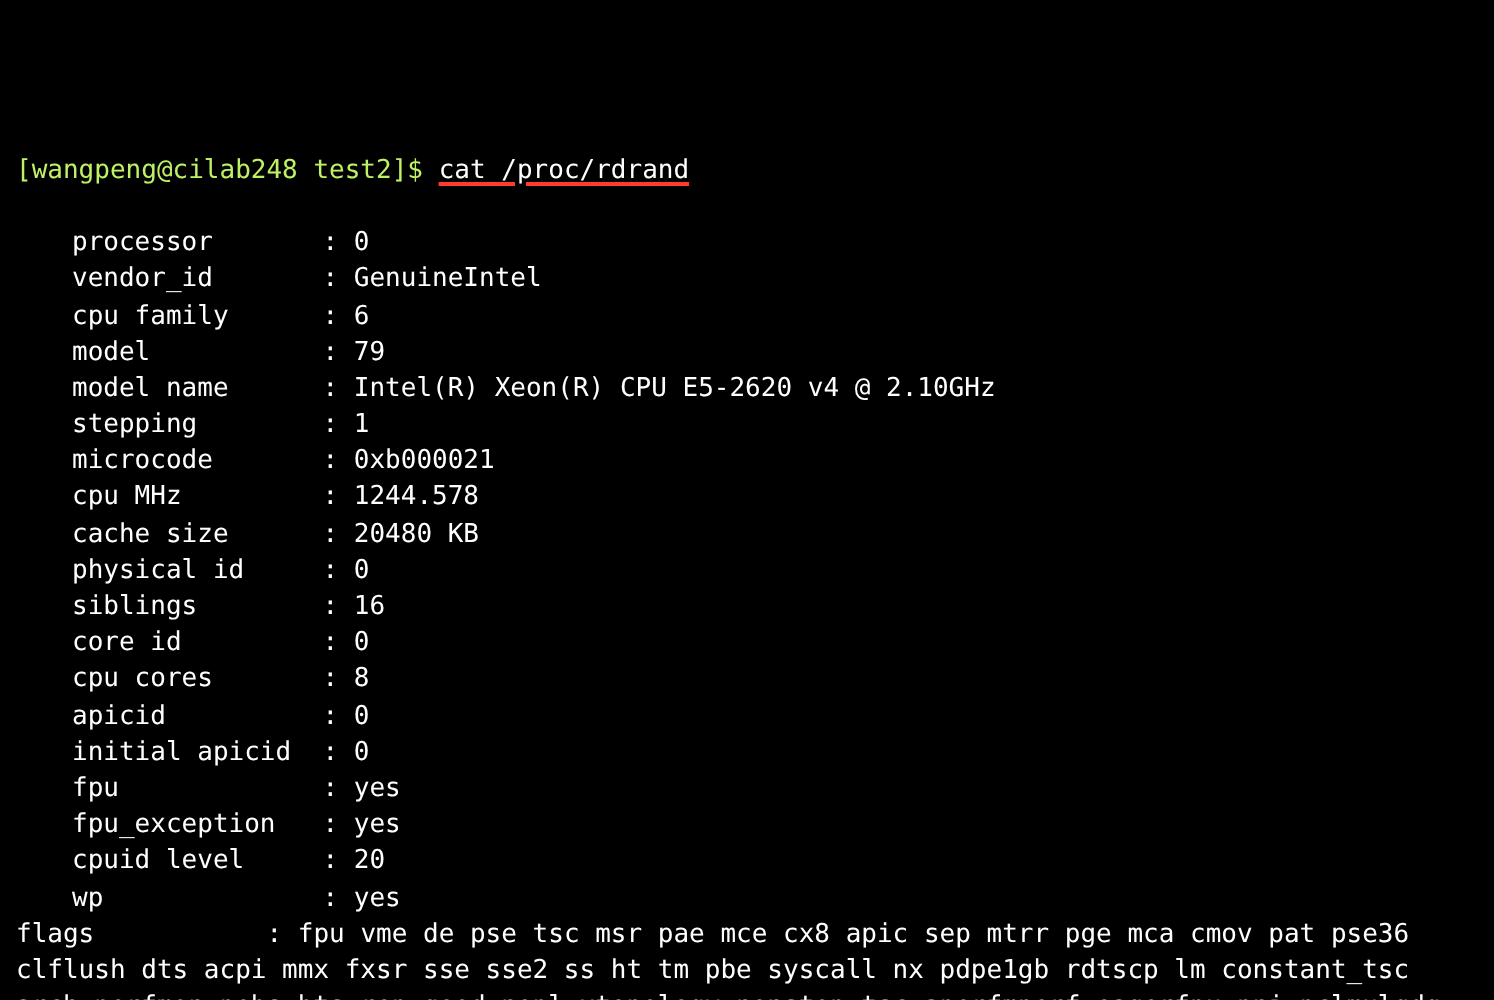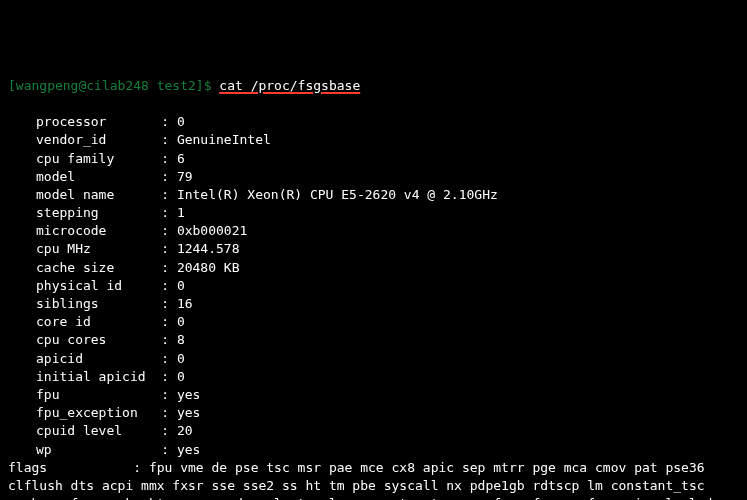--- a/index.html
+++ b/index.html
@@ -10,36 +10,36 @@
       font-size: 13px;
       line-height: 1.4;
       padding: 4px 8px;
       width: 747px;
       height: 500px;
       overflow: hidden;
       white-space: pre-wrap;
       word-break: break-all;
     }
     .prompt-line { white-space: nowrap; }
-    .prompt { color: #15803d; }
+    .prompt { color: #bef264; }
     .command {
       color: #ffffff;
       text-decoration: underline;
       text-decoration-color: #ff3b30;
       text-decoration-thickness: 2px;
       text-underline-offset: 2px;
     }
     .kv-line { white-space: pre; margin-left: 28px; }
     .key { display: inline-block; }
     .sep { display: inline; }
     .val { display: inline; }
     .flags-block { white-space: pre-wrap; word-break: break-word; }
   </style>
 </head>
 <body>
 
 
 
-<div class="prompt-line"><span class="prompt">[wangpeng@cilab248 test2]$ </span><span class="command">cat /proc/fsgsbase</span></div>
+<div class="prompt-line"><span class="prompt">[wangpeng@cilab248 test2]$ </span><span class="command">cat /proc/rdrand</span></div>
 <div id="output"><div class="kv-line"><span class="key">processor       </span><span class="sep">: </span><span class="val">0</span></div><div class="kv-line"><span class="key">vendor_id       </span><span class="sep">: </span><span class="val">GenuineIntel</span></div><div class="kv-line"><span class="key">cpu family      </span><span class="sep">: </span><span class="val">6</span></div><div class="kv-line"><span class="key">model           </span><span class="sep">: </span><span class="val">79</span></div><div class="kv-line"><span class="key">model name      </span><span class="sep">: </span><span class="val">Intel(R) Xeon(R) CPU E5-2620 v4 @ 2.10GHz</span></div><div class="kv-line"><span class="key">stepping        </span><span class="sep">: </span><span class="val">1</span></div><div class="kv-line"><span class="key">microcode       </span><span class="sep">: </span><span class="val">0xb000021</span></div><div class="kv-line"><span class="key">cpu MHz         </span><span class="sep">: </span><span class="val">1244.578</span></div><div class="kv-line"><span class="key">cache size      </span><span class="sep">: </span><span class="val">20480 KB</span></div><div class="kv-line"><span class="key">physical id     </span><span class="sep">: </span><span class="val">0</span></div><div class="kv-line"><span class="key">siblings        </span><span class="sep">: </span><span class="val">16</span></div><div class="kv-line"><span class="key">core id         </span><span class="sep">: </span><span class="val">0</span></div><div class="kv-line"><span class="key">cpu cores       </span><span class="sep">: </span><span class="val">8</span></div><div class="kv-line"><span class="key">apicid          </span><span class="sep">: </span><span class="val">0</span></div><div class="kv-line"><span class="key">initial apicid  </span><span class="sep">: </span><span class="val">0</span></div><div class="kv-line"><span class="key">fpu             </span><span class="sep">: </span><span class="val">yes</span></div><div class="kv-line"><span class="key">fpu_exception   </span><span class="sep">: </span><span class="val">yes</span></div><div class="kv-line"><span class="key">cpuid level     </span><span class="sep">: </span><span class="val">20</span></div><div class="kv-line"><span class="key">wp              </span><span class="sep">: </span><span class="val">yes</span></div><div class="flags-block"><span>flags           </span><span>: </span><span>fpu vme de pse tsc msr pae mce cx8 apic sep mtrr pge mca cmov pat pse36 clflush dts acpi mmx fxsr sse sse2 ss ht tm pbe syscall nx pdpe1gb rdtscp lm constant_tsc arch_perfmon pebs bts rep_good nopl xtopology nonstop_tsc aperfmperf eagerfpu pni pclmulqdq dtes64 monitor ds_cpl vmx smx est tm2 ssse3 fma cx16 xtpr pdcm pcid dca sse4_1 sse4_2 x2apic movbe popcnt tsc_deadline_timer aes xsave avx f16c rdrand lahf_lm abm 3dnowprefetch epb cat_l3 cdp_l3 invpcid_single intel_pt tpr_shadow vnmi flexpriority ept vpid fsgsbase tsc_adjust bmi1 hle avx2 smep bmi2 erms invpcid rtm cqm rdt_a rdseed adx smap xsaveopt cqm_llc cqm_occup_llc cqm_mbm_total cqm_mbm_local dtherm ida arat pln pts</span></div></div>
 
 
 
 
 </body></html>

